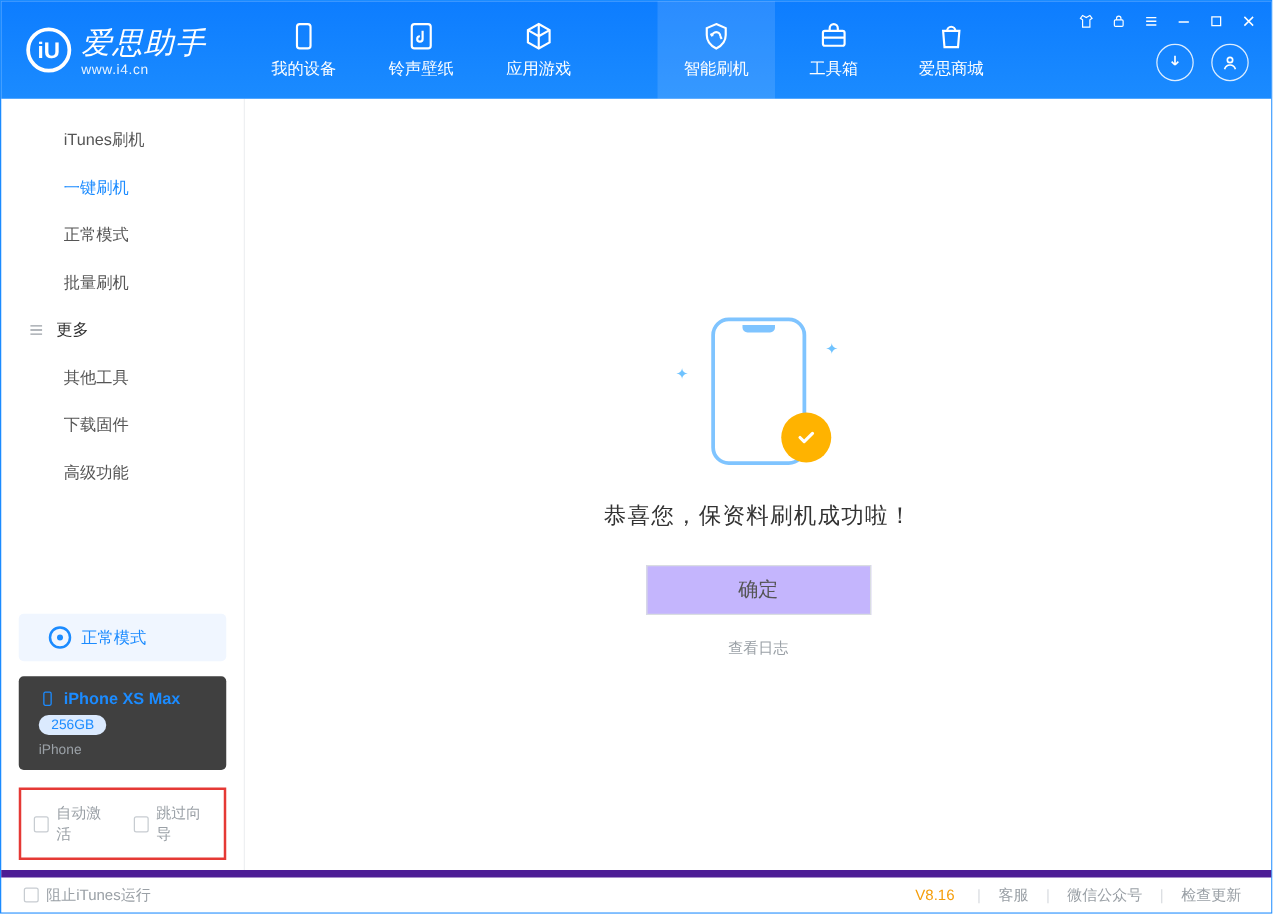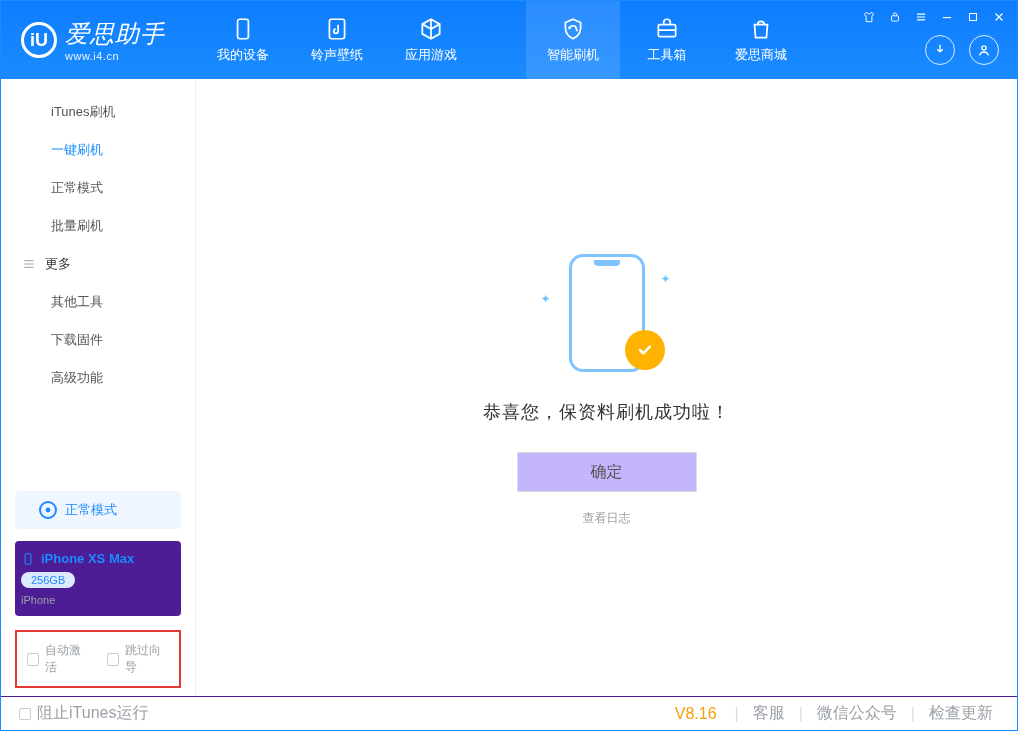--- a/index.html
+++ b/index.html
@@ -24,40 +24,40 @@
 
 .body { flex:1; display:flex; overflow:hidden; }
 .sidebar { width:195px; border-right:1px solid #eef0f2; display:flex; flex-direction:column; font-size:13px; color:#333; padding-top:14px;}
 .side-group-hdr { display:flex; align-items:center; gap:8px; padding:10px 20px; font-weight:500; color:#333;}
 .side-group-hdr svg{width:16px;height:16px;}
 .side-item { padding:10px 20px 10px 50px; color:#555; cursor:pointer;}
 .side-item.active { color:#1b8bff;}
 .side-spacer { flex:1; }
 .mode-card { margin:8px 14px; background:#f0f6ff; border-radius:4px; padding:10px 24px; display:flex; align-items:center; gap:8px; color:#1b8bff; font-size:13px;}
 .mode-card .dot { width:18px;height:18px;border-radius:50%;border:2px solid #1b8bff; display:inline-flex;align-items:center;justify-content:center;}
-.device-card { margin:4px 14px 14px; background:#4c1d95; border-radius:4px; padding:10px 6px; font-size:12px; color:#444;}
+.device-card { margin:4px 14px 14px; background:#404040; border-radius:4px; padding:10px 16px; font-size:12px; color:#444;}
 .device-card .dname{ color:#1b8bff; font-weight:600; font-size:13px; display:flex; align-items:center; gap:6px;}
 .device-card .cap{ display:inline-block; margin-top:6px; padding:2px 10px; border-radius:10px; background:#dbeafe; color:#1b8bff; font-size:11px;}
 .device-card .dtype{ margin-top:6px; color:#9aa0a6; font-size:11px;}
 .checkbox-row { border:2px solid #e53935; margin:0 14px 8px; padding:10px 10px; display:flex; gap:18px; font-size:12px; color:#9aa0a6;}
 .cb { display:flex; align-items:center; gap:6px;}
 .cb .box{width:13px;height:13px;border:1px solid #c7ccd1;border-radius:2px;display:inline-block;}
 
 .main { flex:1; position:relative; display:flex; flex-direction:column; align-items:center; justify-content:center; }
 .result-illus { width:120px; height:130px; position:relative; margin-bottom:22px;}
 .phone-outline{ position:absolute; left:22px; top:6px; width:76px; height:118px; border:3px solid #7fc4ff; border-radius:14px; background:#fff;}
 .phone-notch{position:absolute; left:50%; transform:translateX(-50%); top:3px; width:26px; height:6px; border-radius:0 0 4px 4px; background:#7fc4ff;}
 .check-badge{ position:absolute; right:2px; bottom:8px; width:40px;height:40px;border-radius:50%;background:#ffb300;display:flex;align-items:center;justify-content:center;}
 .sparkle{position:absolute;font-size:12px;color:#6fc3ff;}
 .result-title{ font-size:18px; color:#333; letter-spacing:1px; margin-bottom:28px;}
 .ok-btn{ width:180px; height:40px; border:1px solid #d9dde1; background:#c4b5fd; color:#555; font-size:16px; cursor:pointer; margin-bottom:18px;}
 .view-log{ font-size:12px; color:#9aa0a6; cursor:pointer; text-decoration:none;}
 
 
-.statusbar{ height:34px; border-top:1px solid #4c1d95; display:flex; align-items:center; padding:0 18px; font-size:16px; color:#9aa0a6;}
+.statusbar{ height:34px; border-top:6px solid #4c1d95; display:flex; align-items:center; padding:0 18px; font-size:12px; color:#9aa0a6;}
 .statusbar .left{display:flex;align-items:center;gap:6px;}
 .statusbar .left .box{width:12px;height:12px;border:1px solid #c7ccd1;border-radius:2px;}
 .statusbar .right{margin-left:auto; display:flex; align-items:center; gap:8px;}
 .statusbar .sep{ color:#d9dde1;}
 .statusbar .ver{ color:#f59e0b; margin-right:10px;}
 .statusbar .lnk{ color:#9aa0a6; cursor:pointer; padding:0 6px;}
 </style>
 </head>
 <body>
 

